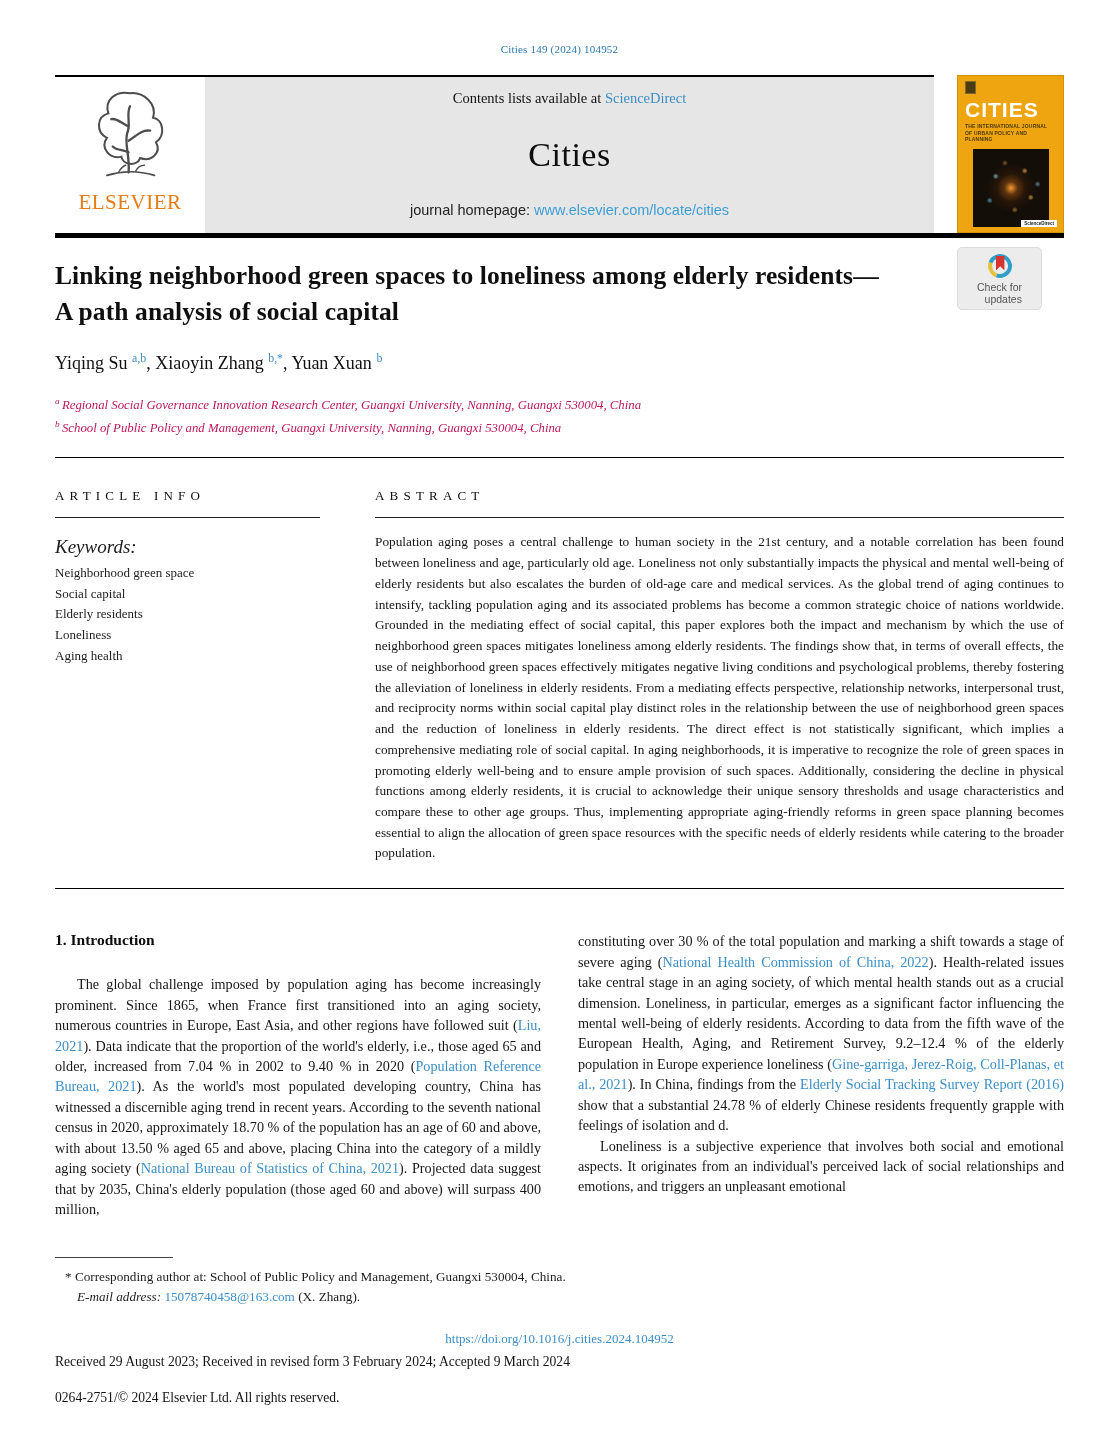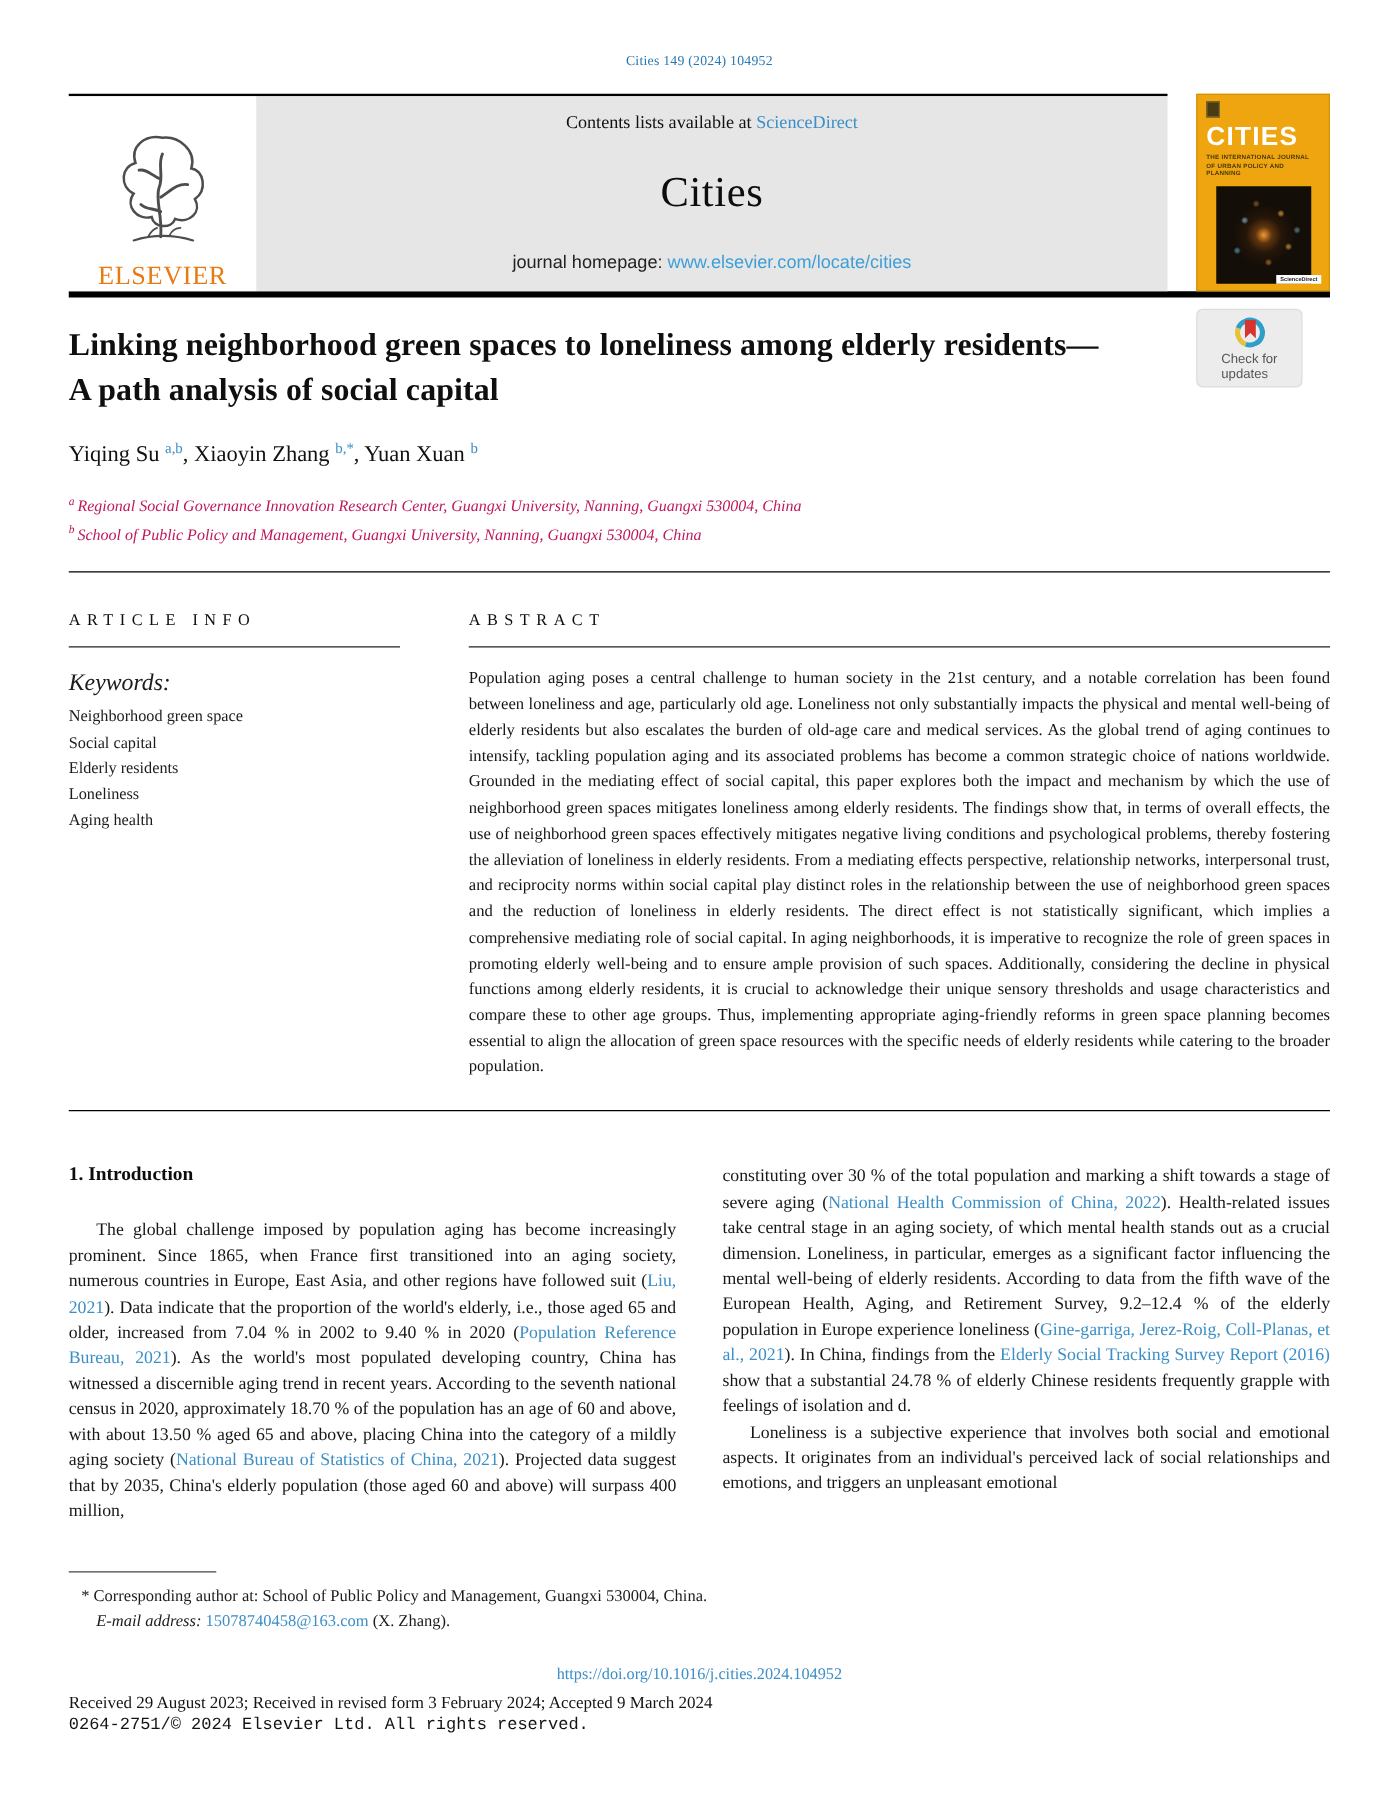--- a/index.html
+++ b/index.html
@@ -17,21 +17,21 @@
     font-size:11px; color:#2878b0; letter-spacing:.2px;
   }
 
   
   .masthead { display:flex; margin-top:20px; }
   .masthead-main { flex:1; }
   .masthead-topline { border-top:2px solid #000; }
   .masthead-inner { display:flex; height:156px; }
   .logo-col {
     width:150px; background:#fff; display:flex; flex-direction:column;
-    align-items:center; justify-content:flex-end; padding:4px 0 0;
+    align-items:center; justify-content:flex-end; padding:4px 0 18px;
   }
   .elsevier-wordmark {
     font-family:"Liberation Serif",serif; font-size:21px; color:#e87a12;
     letter-spacing:.5px; margin-top:2px;
   }
   .gray-box {
     flex:1; background:#e6e6e6; display:flex; flex-direction:column;
     justify-content:space-between; text-align:center; padding:13px 6px 15px;
   }
   .contents-line { font-size:14.5px; color:#111; }
@@ -86,21 +86,21 @@
     border:4px solid #2f9fca; border-left-color:#e5c23d; border-bottom-color:#2f9fca;
     transform:rotate(-25deg);
     display:flex; align-items:flex-start; justify-content:center;
   }
   .crossmark-ribbon {
     width:9px; height:15px; background:#d63430; transform:rotate(25deg) translateY(-2px);
     clip-path:polygon(0 0,100% 0,100% 100%,50% 70%,0 100%);
   }
   .check-badge-label {
     font-family:"Liberation Sans",sans-serif; font-size:10.5px; color:#555;
-    line-height:1.15; text-align:left; margin-top:3px;
+    line-height:1.15; text-align:right; margin-top:3px;
   }
 
   
   .article-title {
     margin-top:20px; font-size:25.5px; line-height:1.4; color:#0f0f0f;
     max-width:830px; letter-spacing:.1px;
   }
   .authors-line { margin-top:24px; font-size:18px; color:#111; }
   .authors-line sup { font-size:.66em; }
   .sup-link { color:#3b8ec6; }
@@ -131,21 +131,21 @@
 
   
   .footnote-area { margin-top:38px; }
   .fn-rule { width:118px; border-top:1.2px solid #444; }
   .fn-line1 { margin-top:9px; font-size:13.2px; line-height:1.5; padding-left:10px; }
   .fn-line2 { font-size:13.2px; line-height:1.5; padding-left:22px; }
   .ital { font-style:italic; }
   .doi-line { margin-top:24px; font-size:13px;text-align:center; }
   .doi-line .lnk { color:#3b8ec6; }
   .received-line { margin-top:7px; font-size:13.6px; color:#141414; }
-  .copyright-line { margin-top:3px; font-size:13.6px; color:#141414;font-family:Liberation Mono, monospace; }
+  .copyright-line { margin-top:20px; font-size:13.6px; color:#141414; }
 
   sup { line-height:0; }
 </style>
 </head>
 <body>
 
 <div class="journal-ref">Cities 149 (2024) 104952</div>
 
 <div class="content">
   <div class="masthead">

